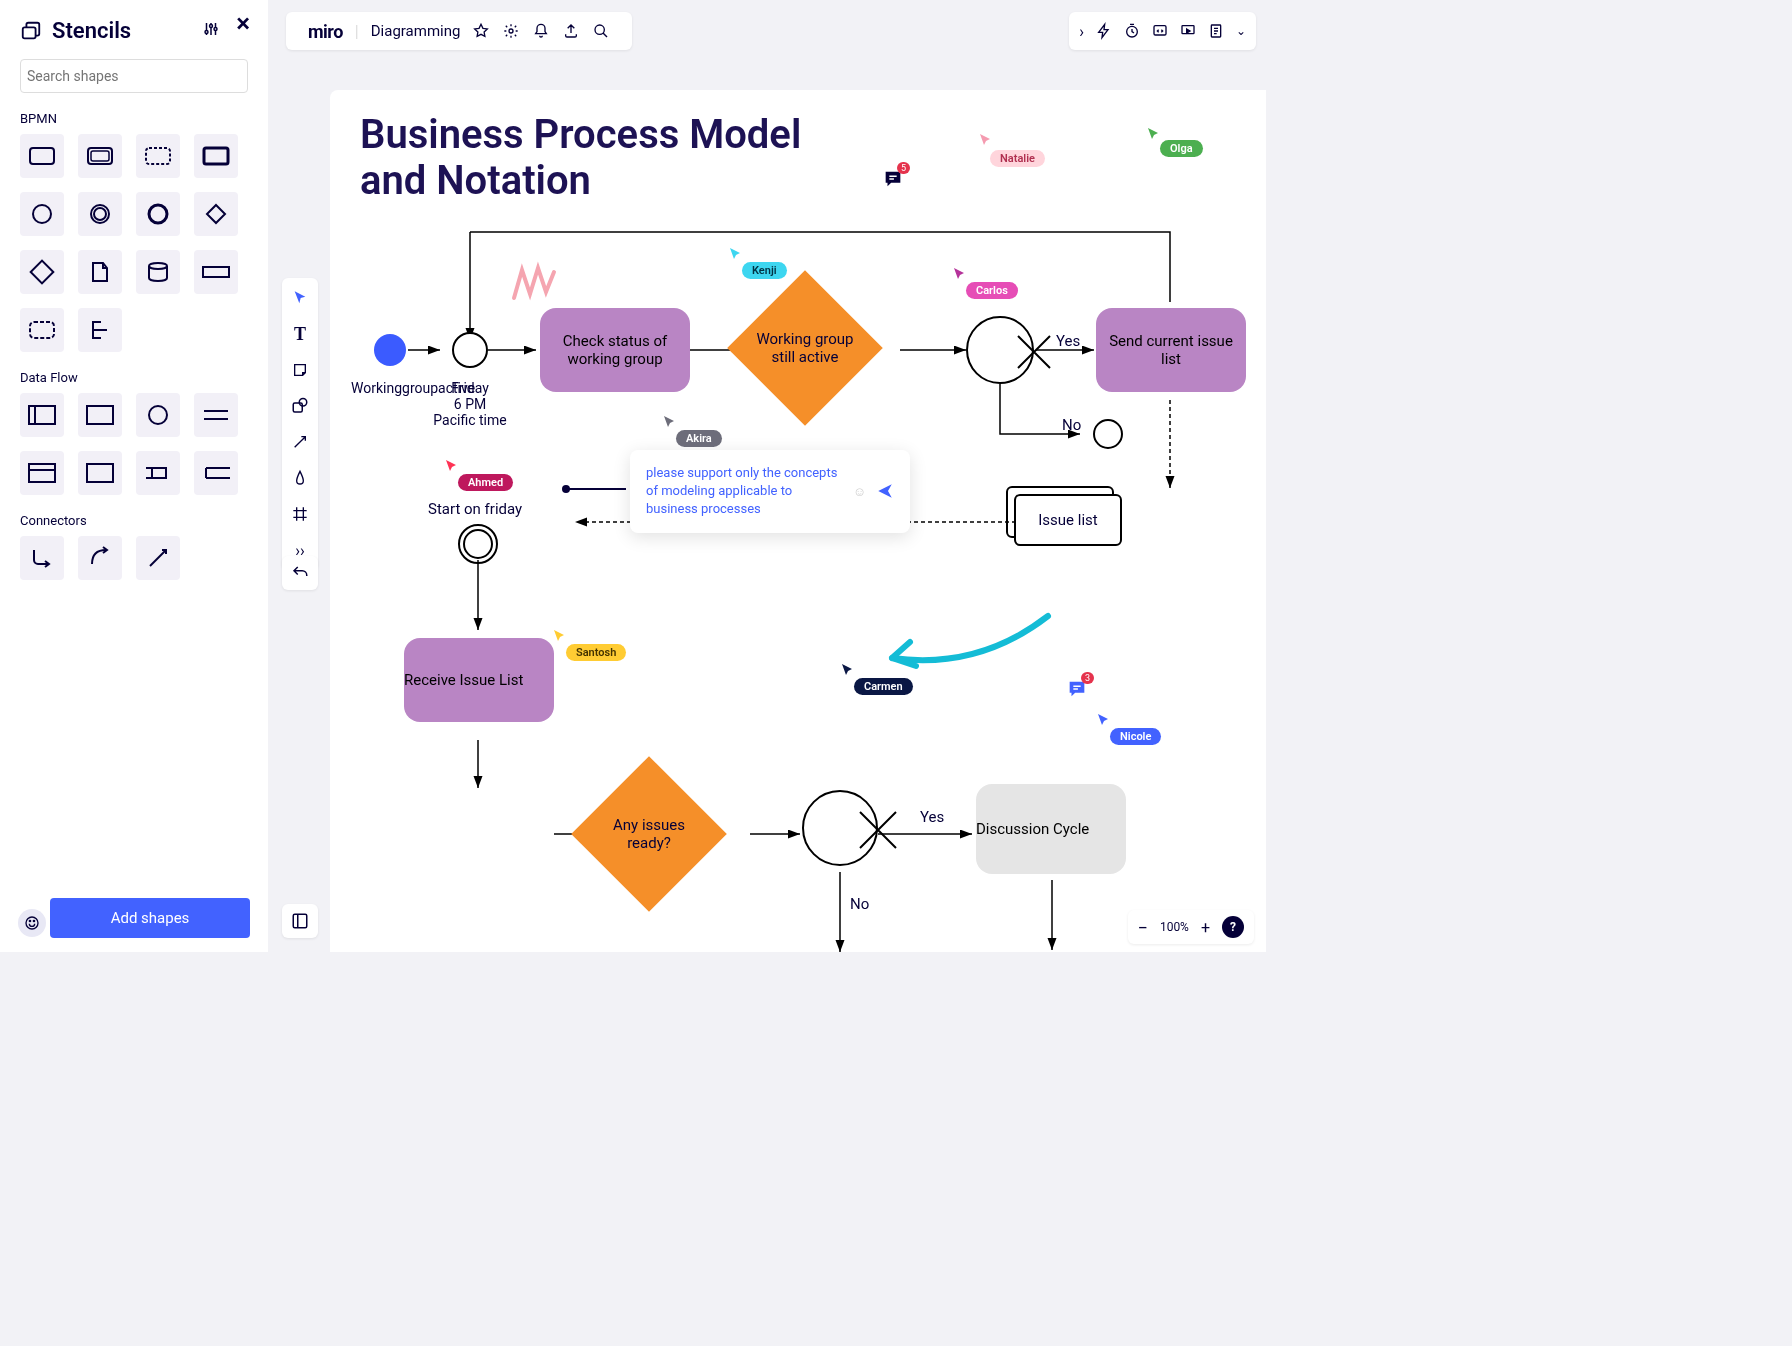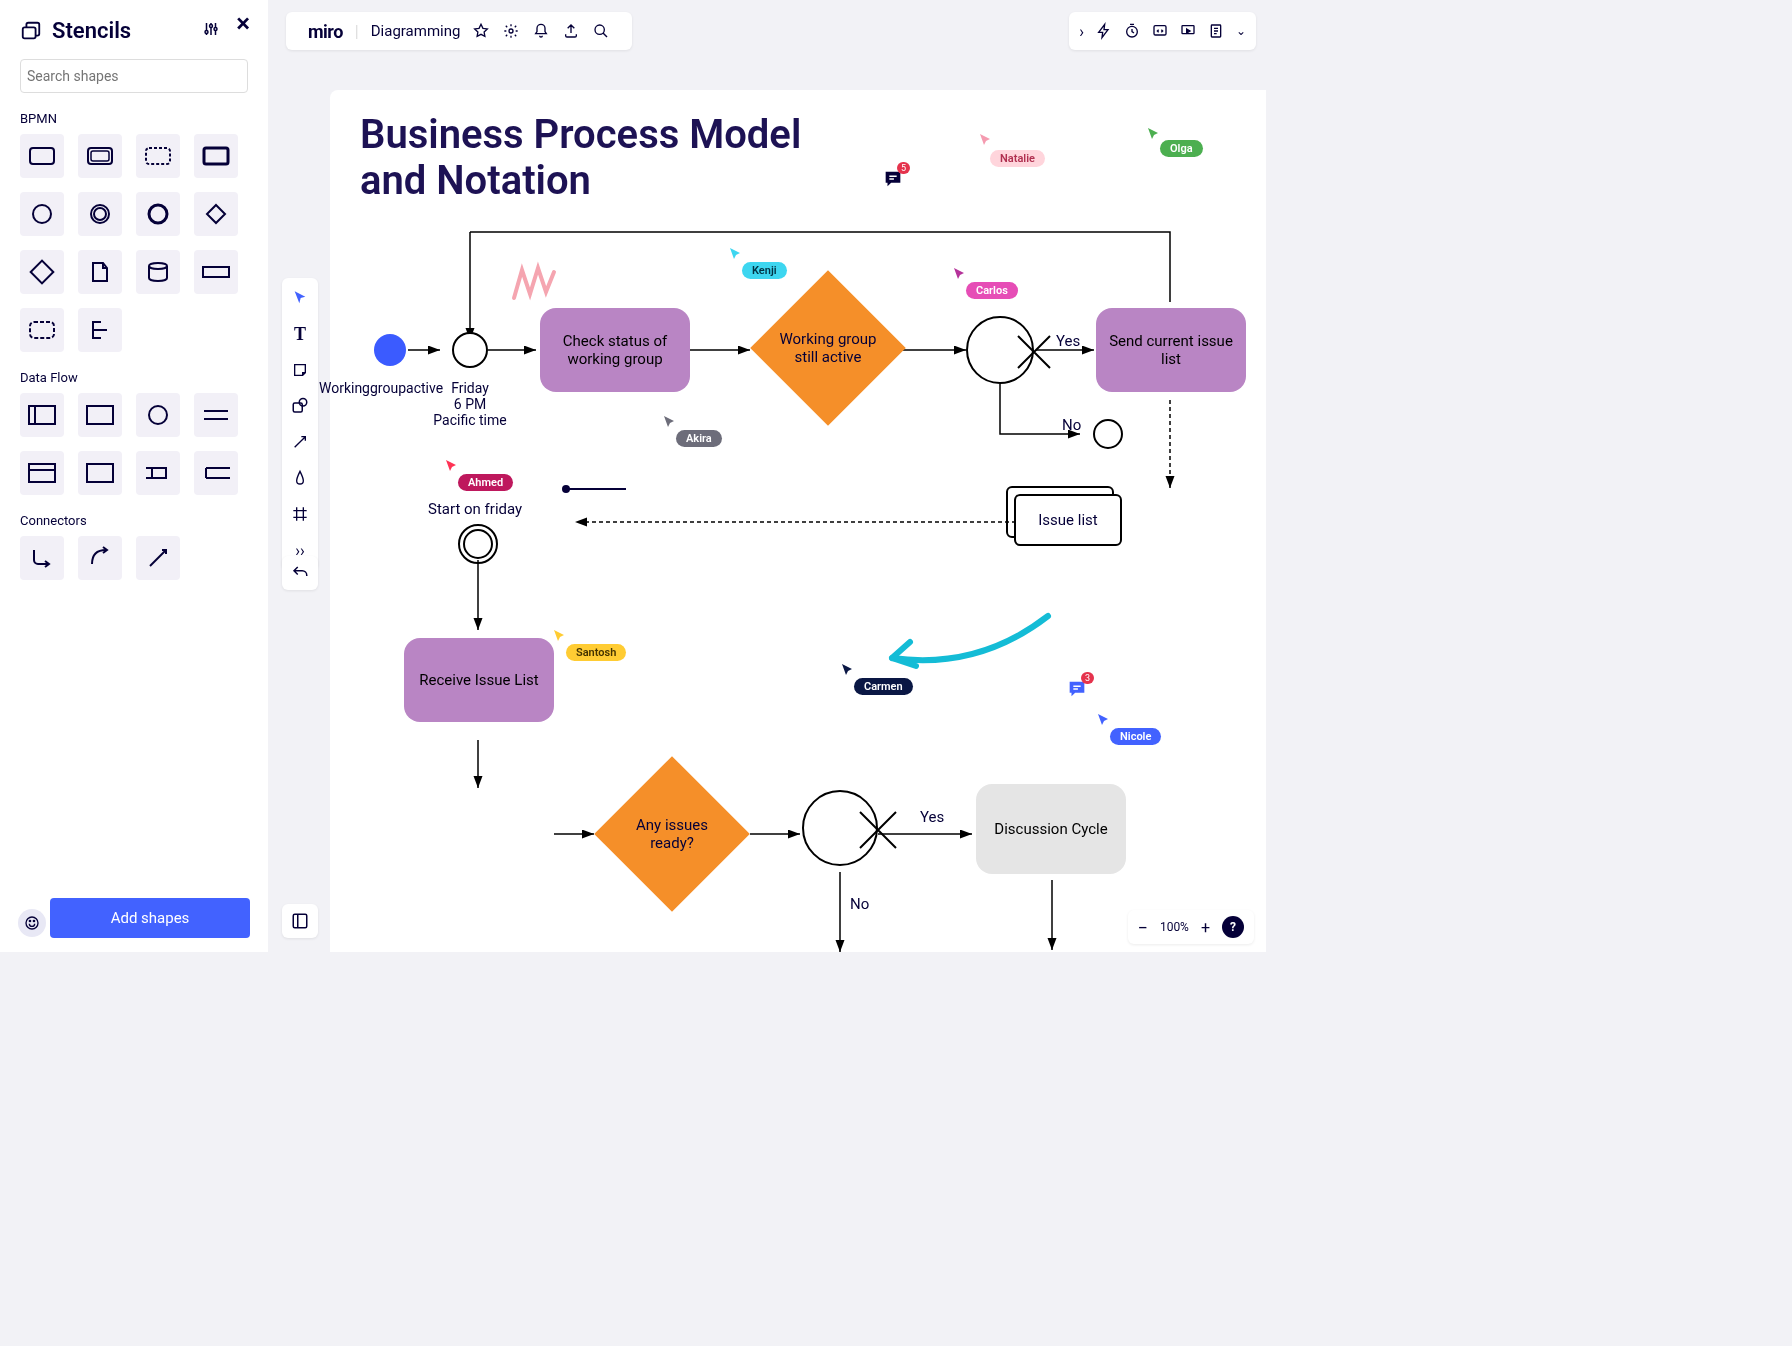--- a/index.html
+++ b/index.html
@@ -26,21 +26,21 @@
 .share-btn{background:#4262ff;color:#fff;border:none;border-radius:5px;height:30px;padding:0 12px;font-size:13px;font-weight:600;display:flex;align-items:center;gap:6px}
 
 .toolbox{position:absolute;left:282px;top:278px;width:36px;background:#fff;border-radius:6px;display:flex;flex-direction:column;align-items:center;padding:8px 0;gap:12px;box-shadow:0 1px 3px rgba(0,0,0,.08)}
 .toolbox div{width:24px;height:24px;display:flex;align-items:center;justify-content:center}
 .undo-box{position:absolute;left:282px;top:556px;width:36px;height:34px;background:#fff;border-radius:6px;display:flex;align-items:center;justify-content:center;box-shadow:0 1px 3px rgba(0,0,0,.08)}
 .frame-btn{position:absolute;left:282px;bottom:14px;width:36px;height:34px;background:#fff;border-radius:6px;display:flex;align-items:center;justify-content:center;box-shadow:0 1px 3px rgba(0,0,0,.08)}
 
 .canvas{position:absolute;left:330px;top:90px;right:0;bottom:0;background:#fff;border-radius:8px 0 0 0}
 .title{position:absolute;left:30px;top:22px;font-size:40px;font-weight:600;line-height:1.15;color:#1d1254}
 
-.node{position:absolute;display:flex;align-items:center;justify-content:center;text-align:center;font-size:15px}
+.node{position:absolute;display:flex;align-items:center;justify-content:flex-start;text-align:center;font-size:15px}
 .purple-box{background:#b985c4;border-radius:16px;color:#000}
 .grey-box{background:#e5e5e5;border-radius:16px;color:#000}
 .diamond{background:#f58f29;transform:rotate(45deg)}
 .diamond span{transform:rotate(-45deg);display:block}
 .circ{border:2px solid #000;border-radius:50%}
 
 .cursor-tag{position:absolute;border-radius:11px;padding:2px 10px;font-size:11px;font-weight:600;display:flex;align-items:center}
 
 .zoom-box{position:absolute;right:12px;bottom:8px;background:#fff;border-radius:6px;height:34px;display:flex;align-items:center;padding:0 10px;gap:12px;box-shadow:0 1px 3px rgba(0,0,0,.08);font-size:12px}
 .help{width:22px;height:22px;border-radius:50%;background:#050038;color:#fff;display:flex;align-items:center;justify-content:center;font-size:12px;font-weight:700}
@@ -416,20 +416,27 @@
     </svg>
 
   <div style="position:absolute;left:552px;top:78px">
     <svg width="22" height="22" viewBox="0 0 24 24" fill="#050038">
         <path d="M4 4h16v12H10l-4 4V16H4z"></path>
         <path d="M8 9h8M8 12h5" stroke="#fff" stroke-width="1.5"></path>
       </svg>
     <div style="position:absolute;top:-6px;right:-6px;background:#e5334d;color:#fff;border-radius:8px;font-size:9px;padding:1px 4px">5</div>
   </div>
 
+  <div style="position:absolute;left:300px;top:360px;width:280px;background:#fff;border-radius:8px;box-shadow:0 4px 18px rgba(0,0,0,.12);padding:14px 16px;font-size:13px;color:#4262ff;display:flex;align-items:center;gap:10px">
+    <span style="flex:1;line-height:1.4">please support only the concepts of modeling applicable to business processes</span>
+    <span style="color:#ccc">☺</span>
+    <svg width="18" height="18" viewBox="0 0 24 24" fill="#4262ff">
+        <path d="M3 12l18-9-5 9 5 9z"></path>
+      </svg>
+  </div>
   <div style="position:absolute;left:236px;top:398px;width:60px;height:2px;background:#050038">
       <div style="width:8px;height:8px;border-radius:4px;background:#050038;position:absolute;left:-4px;top:-3px"></div>
     </div>
 
   <div class="node" style="left:98px;top:410px;font-size:15px">Start on friday</div>
   <div class="node" style="left:128px;top:434px;width:40px;height:40px">
     <div class="circ" style="width:40px;height:40px">
         <div class="circ" style="width:30px;height:30px;margin:3px"></div>
       </div>
   </div>

